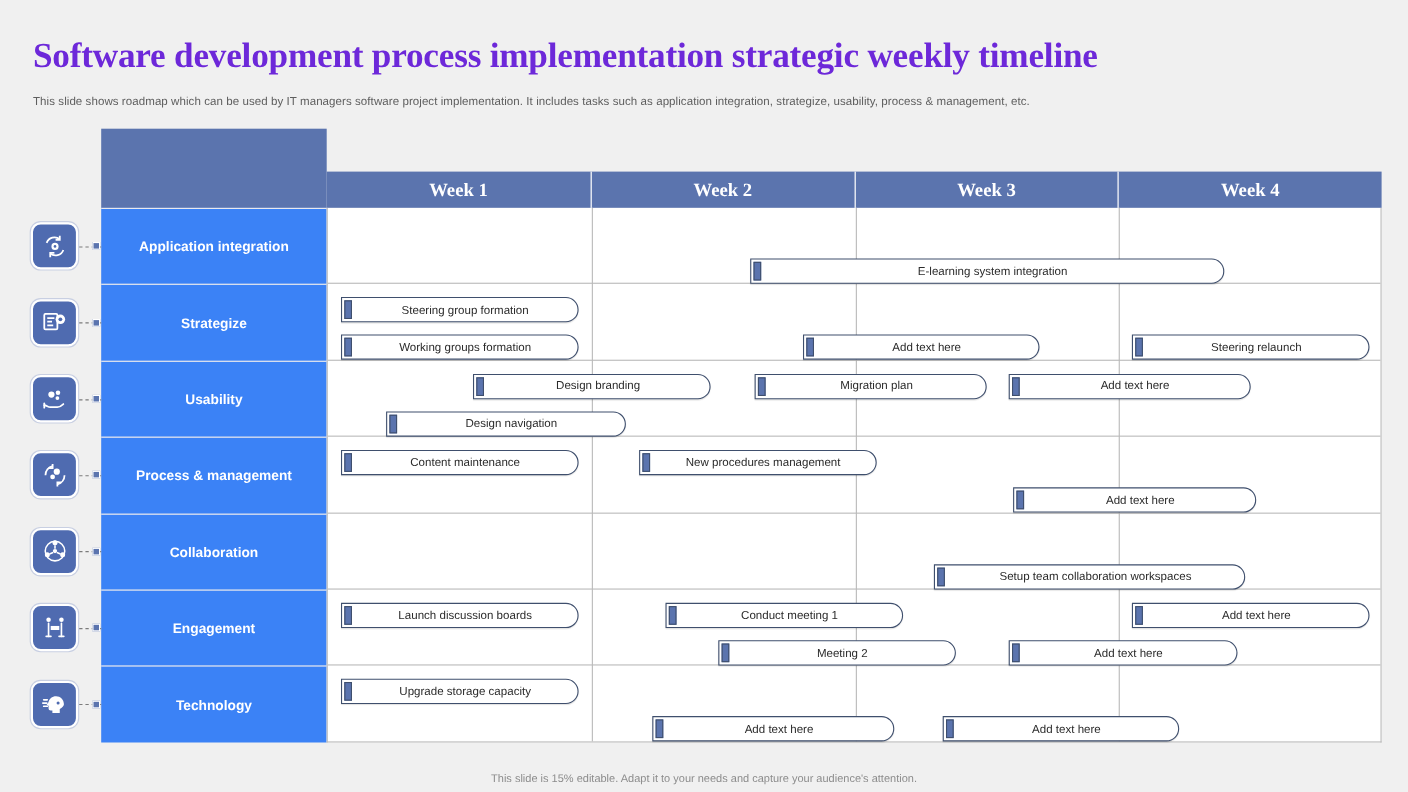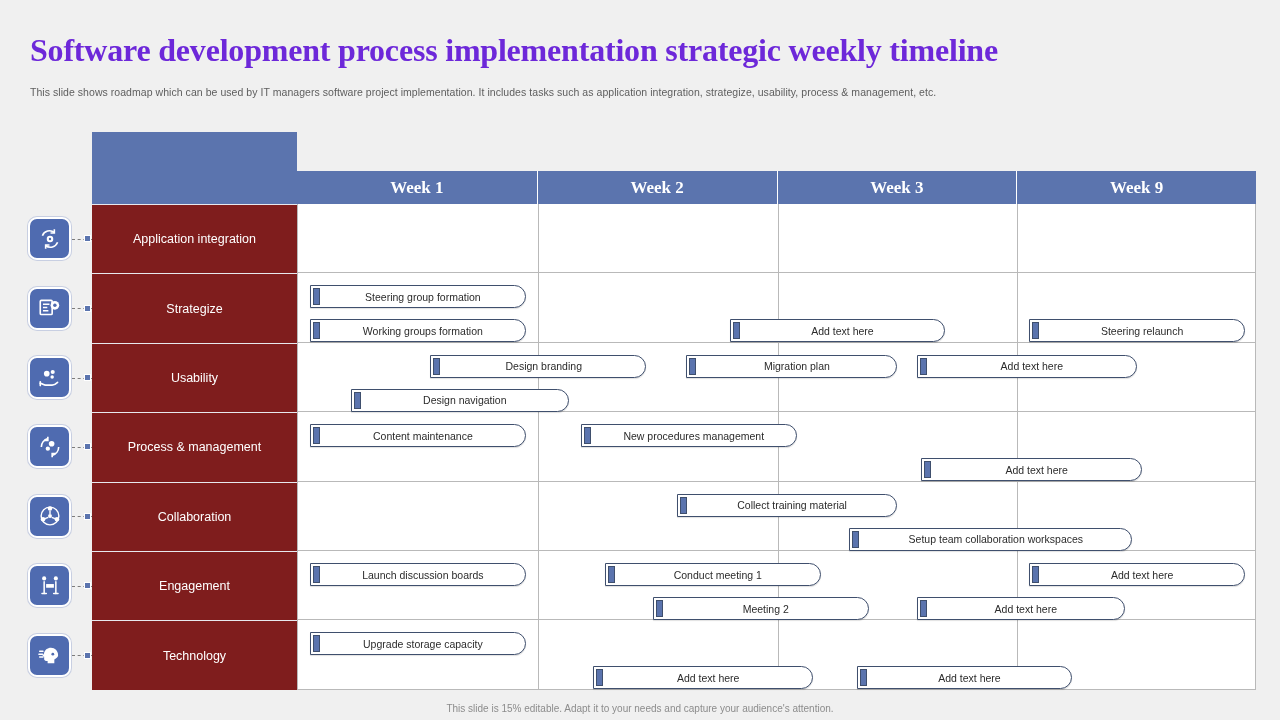--- a/index.html
+++ b/index.html
@@ -18,41 +18,41 @@
     font-size: 32px; font-weight: bold; color: #6d28d9;
     letter-spacing: -0.2px; line-height: 40px;
   }
   .subtitle {
     position: absolute; left: 30px; top: 85px; width: 1220px;
     font-size: 10.5px; color: #5e5e5e; line-height: 14px;
     letter-spacing: 0.05px;
   }
 
   
-  .chart { position: absolute; left: 0; top: 15px; width: 1280px; height: 560px; }
+  .chart { position: absolute; left: 0; top: 0; width: 1280px; height: 560px; }
 
   .corner-block {
     position: absolute; left: 92px; top: 117px; width: 205px; height: 72px;
     background: #5b74ae;
   }
   .week-head {
     position: absolute; top: 156px; height: 33px;
     background: #5b74ae; color: #ffffff;
     font-family: "Liberation Serif", serif;
     font-size: 17px; font-weight: bold;
     display: flex; align-items: center; justify-content: center;
     border-left: 1px solid #ffffff;
   }
   .week-head:first-of-type { border-left: none; }
 
   
   .row-label {
     position: absolute; left: 92px; width: 205px;
-    background: #7f1d1d; color: #ffffff;
-    font-size: 12.5px; font-weight: normal; line-height: 16px;
+    background: #3b82f6; color: #ffffff;
+    font-size: 12.5px; font-weight: bold; line-height: 16px;
     display: flex; align-items: center; justify-content: center;
     text-align: center;
     border-top: 1px solid #e8e8ee;
   }
 
   
   .grid-body {
     position: absolute; left: 297px; top: 189px; width: 959px; height: 486px;
     background: #ffffff;
     border: 1px solid #b9b9b9;
@@ -115,21 +115,21 @@
 
   <div class="title">Software development process implementation strategic weekly timeline</div>
   <div class="subtitle">This slide shows roadmap which can be used by IT  managers  software project implementation. It includes tasks such as application integration, strategize, usability, process &amp; management, etc.</div>
 
   <div class="chart">
     <div class="corner-block"></div>
     <div id="week-heads">
         <div class="week-head" style="left: 297px; width: 239.75px;">Week 1</div>
         <div class="week-head" style="left: 536.75px; width: 239.75px;">Week 2</div>
         <div class="week-head" style="left: 776.5px; width: 239.75px;">Week 3</div>
-        <div class="week-head" style="left: 1016.25px; width: 239.75px;">Week 9</div>
+        <div class="week-head" style="left: 1016.25px; width: 239.75px;">Week 4</div>
       </div>
     <div id="row-labels">
         <div class="row-label" style="top: 189px; height: 69.4px;">Application integration</div>
         <div class="row-label" style="top: 258.4px; height: 69.4px;">Strategize</div>
         <div class="row-label" style="top: 327.8px; height: 69.4px;">Usability</div>
         <div class="row-label" style="top: 397.2px; height: 69.4px;">Process &amp; management</div>
         <div class="row-label" style="top: 466.6px; height: 69.4px;">Collaboration</div>
         <div class="row-label" style="top: 536px; height: 69.4px;">Engagement</div>
         <div class="row-label" style="top: 605.4px; height: 69.4px;">Technology</div>
       </div>
@@ -215,32 +215,32 @@
     <div class="grid-body" id="grid-body">
         <div class="vline" style="left: 239.75px;"></div>
         <div class="vline" style="left: 479.5px;"></div>
         <div class="vline" style="left: 719.25px;"></div>
         <div class="hline" style="top: 68.4px;"></div>
         <div class="hline" style="top: 137.8px;"></div>
         <div class="hline" style="top: 207.2px;"></div>
         <div class="hline" style="top: 276.6px;"></div>
         <div class="hline" style="top: 346px;"></div>
         <div class="hline" style="top: 415.4px;"></div>
+        <div class="bar" style="left: 383.6px; width: 431.55px; top: 46px;">E-learning system integration</div>
         <div class="bar" style="left: 11.9875px; width: 215.775px; top: 81.4px;">Steering group formation</div>
         <div class="bar" style="left: 11.9875px; width: 215.775px; top: 115.4px;">Working groups formation</div>
         <div class="bar" style="left: 431.55px; width: 215.775px; top: 115.4px;">Add text here</div>
         <div class="bar" style="left: 731.237px; width: 215.775px; top: 115.4px;">Steering relaunch</div>
         <div class="bar" style="left: 131.863px; width: 215.775px; top: 150.8px; padding-left: 12px;">Design branding</div>
         <div class="bar" style="left: 388.395px; width: 210.98px; top: 150.8px;">Migration plan</div>
         <div class="bar" style="left: 618.555px; width: 220.57px; top: 150.8px;">Add text here</div>
         <div class="bar" style="left: 52.745px; width: 218.172px; top: 184.8px;">Design navigation</div>
         <div class="bar" style="left: 11.9875px; width: 215.775px; top: 220.2px;">Content maintenance</div>
         <div class="bar" style="left: 282.905px; width: 215.775px; top: 220.2px;">New procedures  management</div>
         <div class="bar" style="left: 623.35px; width: 220.57px; top: 254.2px;">Add text here</div>
-        <div class="bar" style="left: 378.805px; width: 220.57px; top: 289.6px;">Collect training material</div>
         <div class="bar" style="left: 551.425px; width: 282.905px; top: 323.6px;">Setup team collaboration workspaces</div>
         <div class="bar" style="left: 11.9875px; width: 215.775px; top: 359px;">Launch discussion boards</div>
         <div class="bar" style="left: 306.88px; width: 215.775px; top: 359px;">Conduct meeting 1</div>
         <div class="bar" style="left: 731.237px; width: 215.775px; top: 359px;">Add text here</div>
         <div class="bar" style="left: 354.83px; width: 215.775px; top: 393px;">Meeting 2</div>
         <div class="bar" style="left: 618.555px; width: 208.583px; top: 393px;">Add text here</div>
         <div class="bar" style="left: 11.9875px; width: 215.775px; top: 428.4px;">Upgrade storage capacity</div>
         <div class="bar" style="left: 294.892px; width: 220.57px; top: 462.4px;">Add text here</div>
         <div class="bar" style="left: 558.617px; width: 215.775px; top: 462.4px;">Add text here</div>
       </div>

